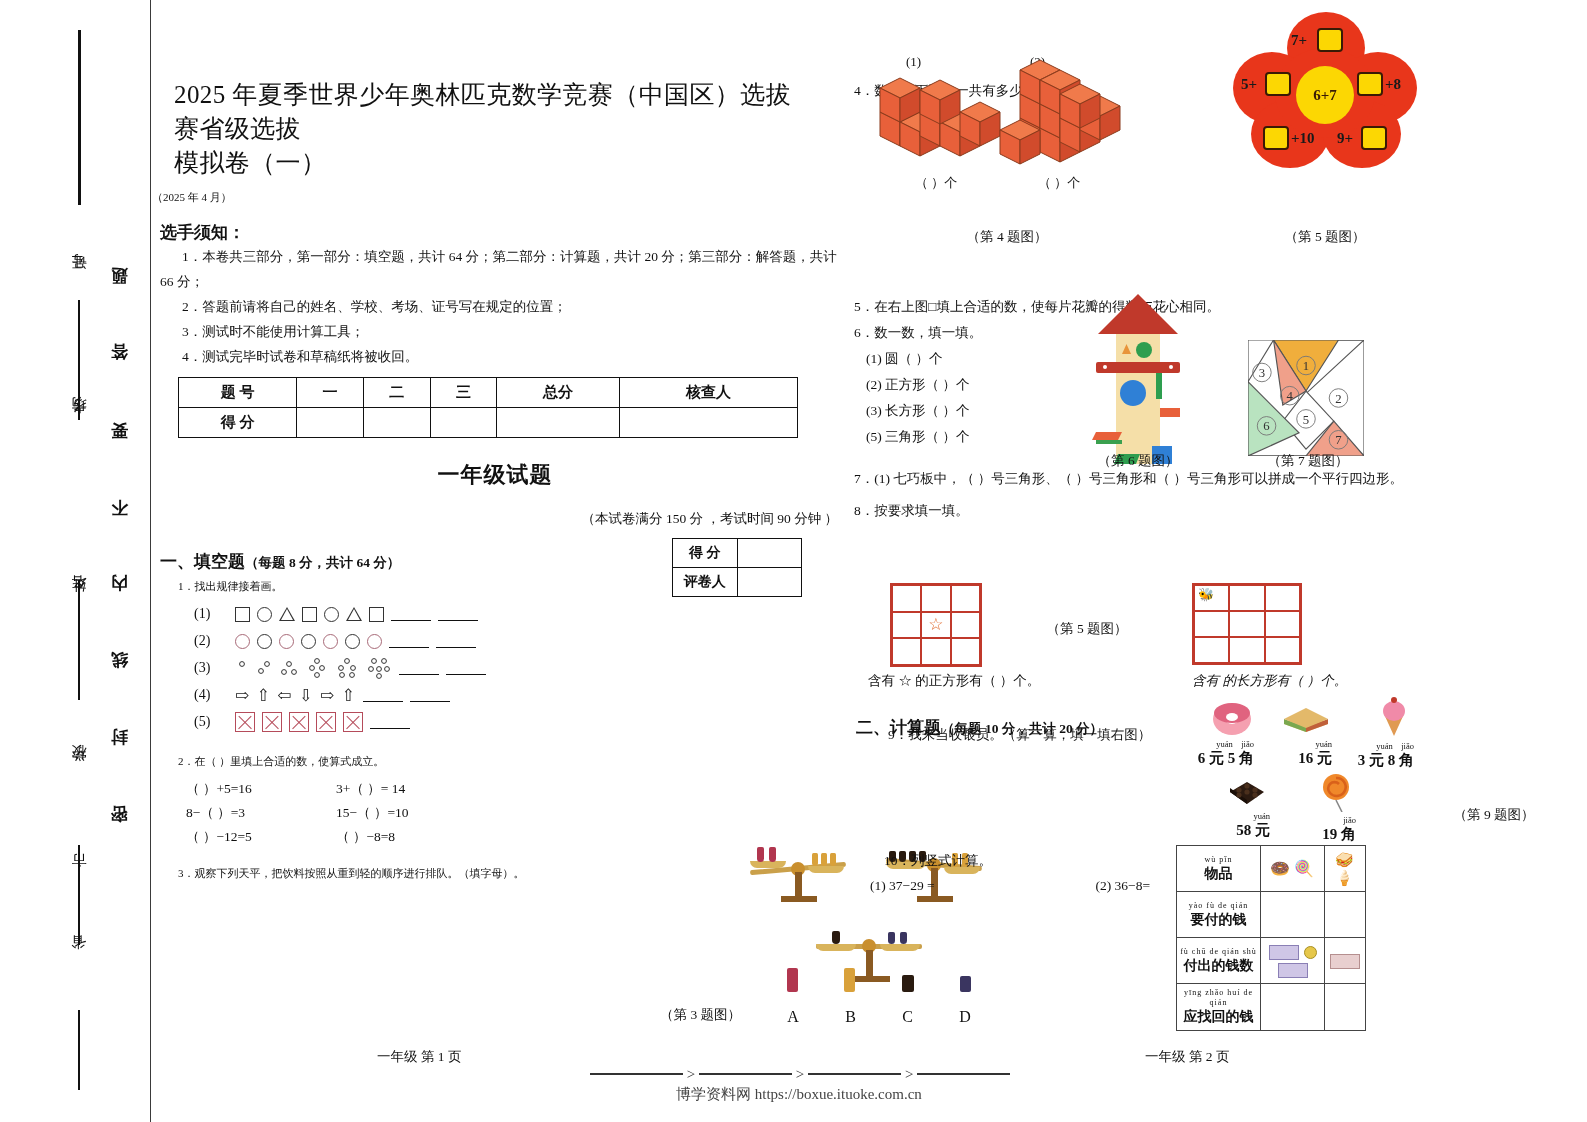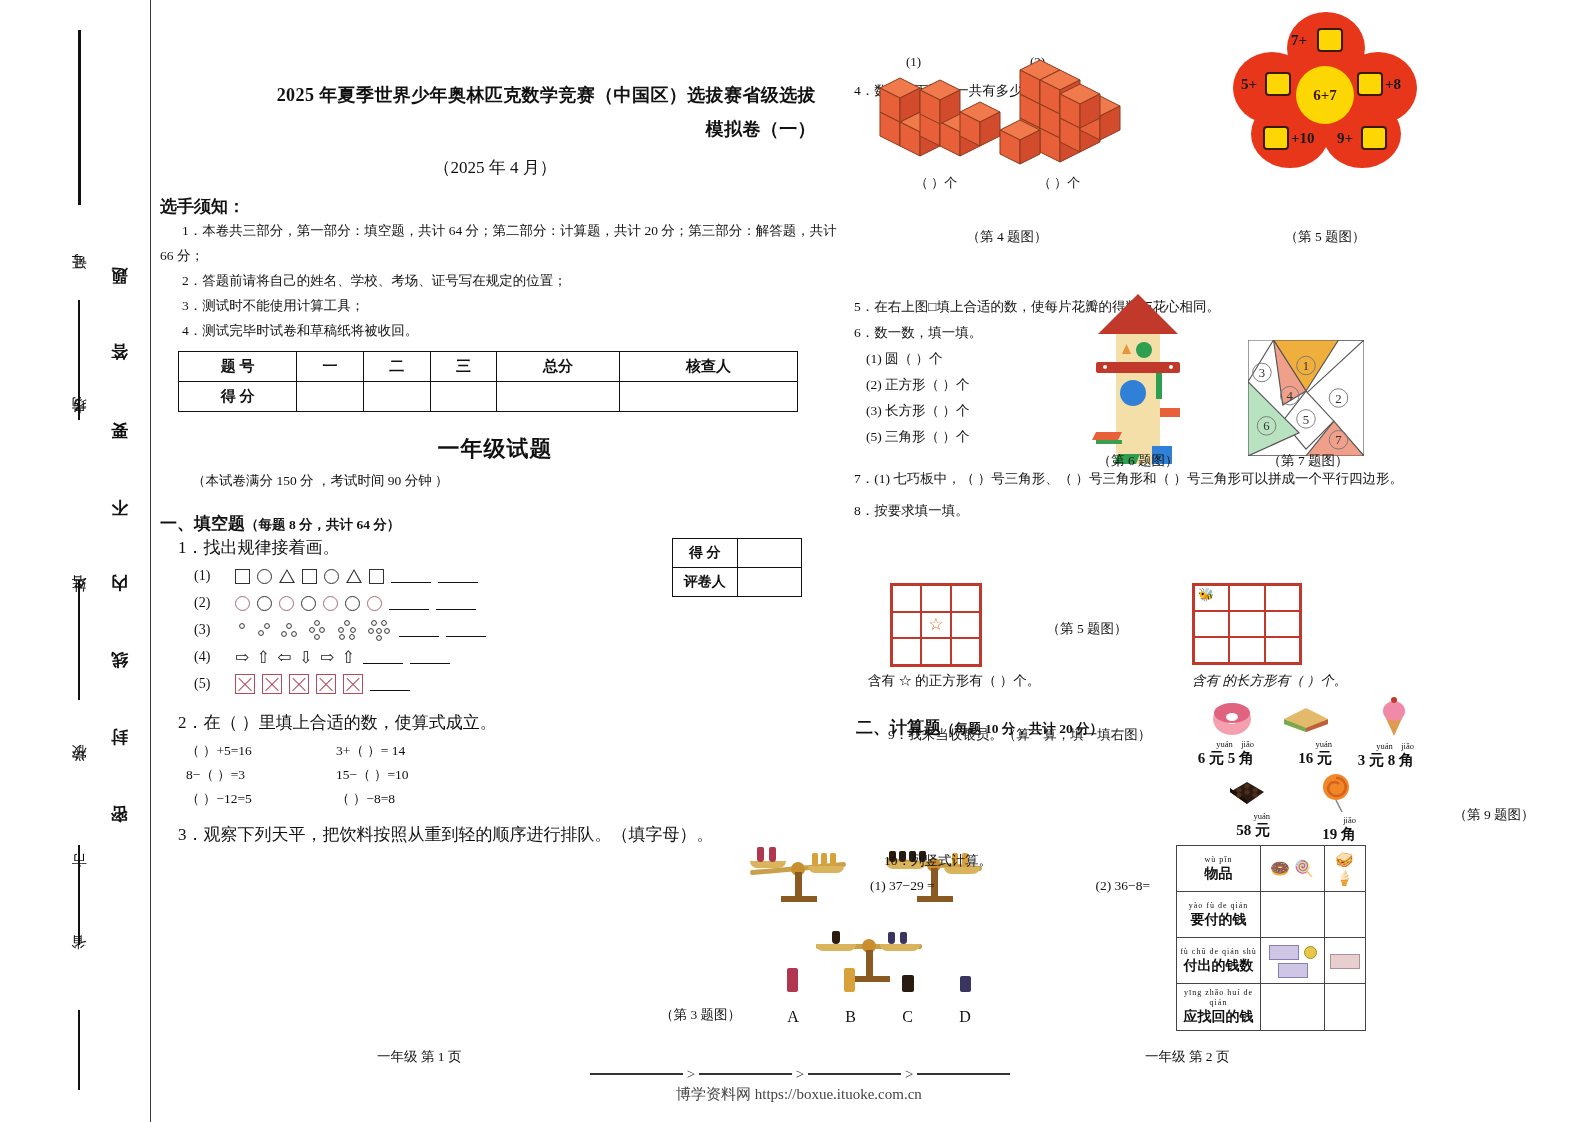--- a/index.html
+++ b/index.html
@@ -37,28 +37,28 @@
   }
 
   
   .page { position:absolute; top:0; }
   #page-left  { left:152px; width:686px; height:1122px; }
   #page-right { left:840px; width:747px; height:1122px; }
 
   
   #exam-title {
     margin:78px 22px 0 22px;
-    text-align:right;
-    font-size:18px;
-    font-weight:bold;
+    text-align:left;
+    font-size:25px;
+    font-weight:normal;
     line-height:34px;
     letter-spacing:0.4px;
   }
   #exam-date {
-    text-align:center; font-size:17px; margin-top:10px;
+    font-size:11px; margin-top:10px;
   }
   #notice-heading {
     margin:16px 0 0 8px; font-size:17px; font-weight:bold;
   }
   .notice-item {
     font-size:13.5px; line-height:25px; margin-left:8px; text-indent:22px;
   }
 
   
   table.score { border-collapse:collapse; }
@@ -67,31 +67,31 @@
     font-weight:bold;
   }
   #score-table { margin:8px 8px 0 26px; width:620px; }
   #score-table td { height:30px; }
   #score-table td:first-child { width:118px; }
 
   #grade-title {
     text-align:center; font-size:22px; font-weight:bold; margin-top:22px;
     letter-spacing:1px;
   }
-  #exam-meta { text-align:left; font-size:13.5px; margin-top:8px;padding-left:40px; }
+  #exam-meta { text-align:right; font-size:13.5px; margin-top:20px;padding-left:40px; }
 
   #grader-table { position:absolute; right:36px; top:538px; width:130px; }
   #grader-table td { height:29px; width:65px; font-size:14px; }
 
   .sec-heading {
     font-size:17px; font-weight:bold; margin:22px 0 0 8px;
   }
   .sec-heading .small { font-size:13.5px; }
 
-  .qline { font-size:17px; line-height:26px; margin-left:26px; }
+  .qline { font-size:11px; line-height:26px; margin-left:26px; }
 
   
   .pat-row {
     display:flex; align-items:center; gap:7px;
     margin:3px 0 3px 42px; font-size:14px; height:24px;
   }
   .pat-label { width:34px; font-size:14px; }
   .blankline { display:inline-block; width:40px; border-bottom:1.4px solid #111; height:13px; }
   .sq  { width:15px; height:15px; border:1.3px solid #333; }
   .ci  { width:15px; height:15px; border:1.3px solid #333; border-radius:50%; }

